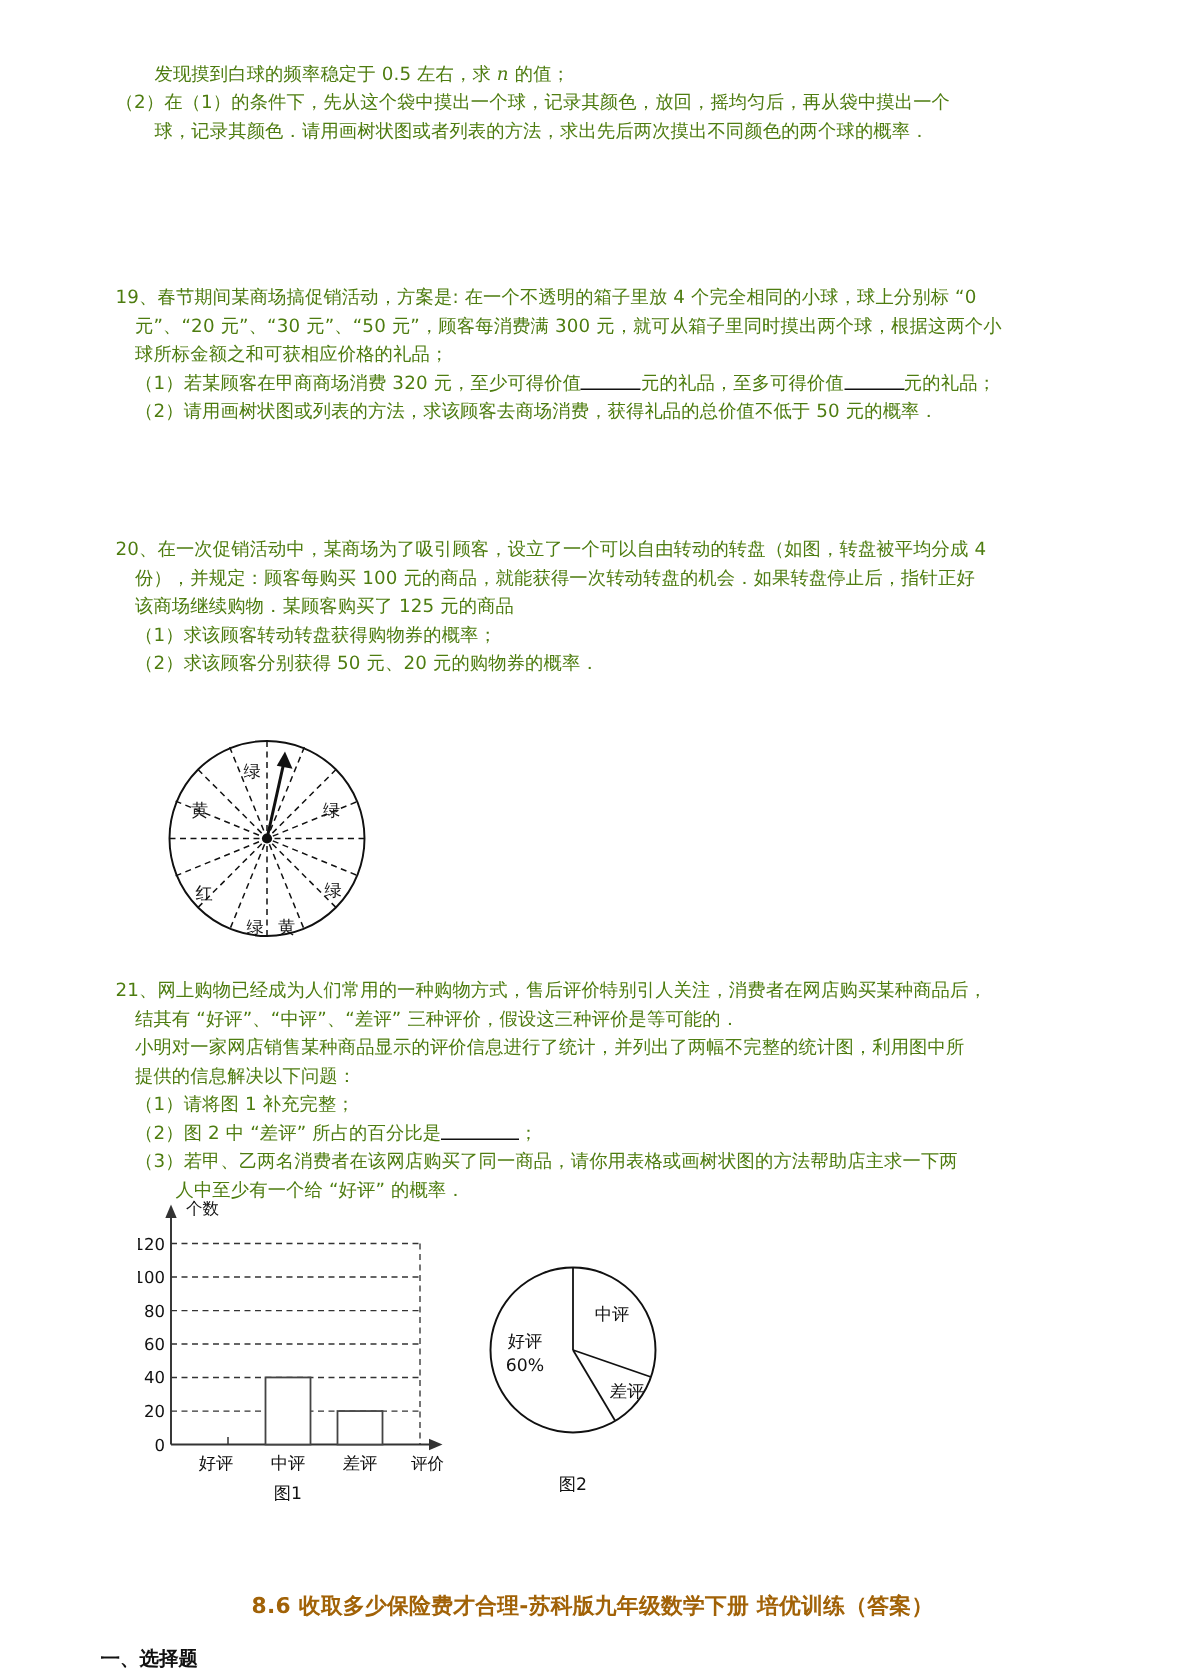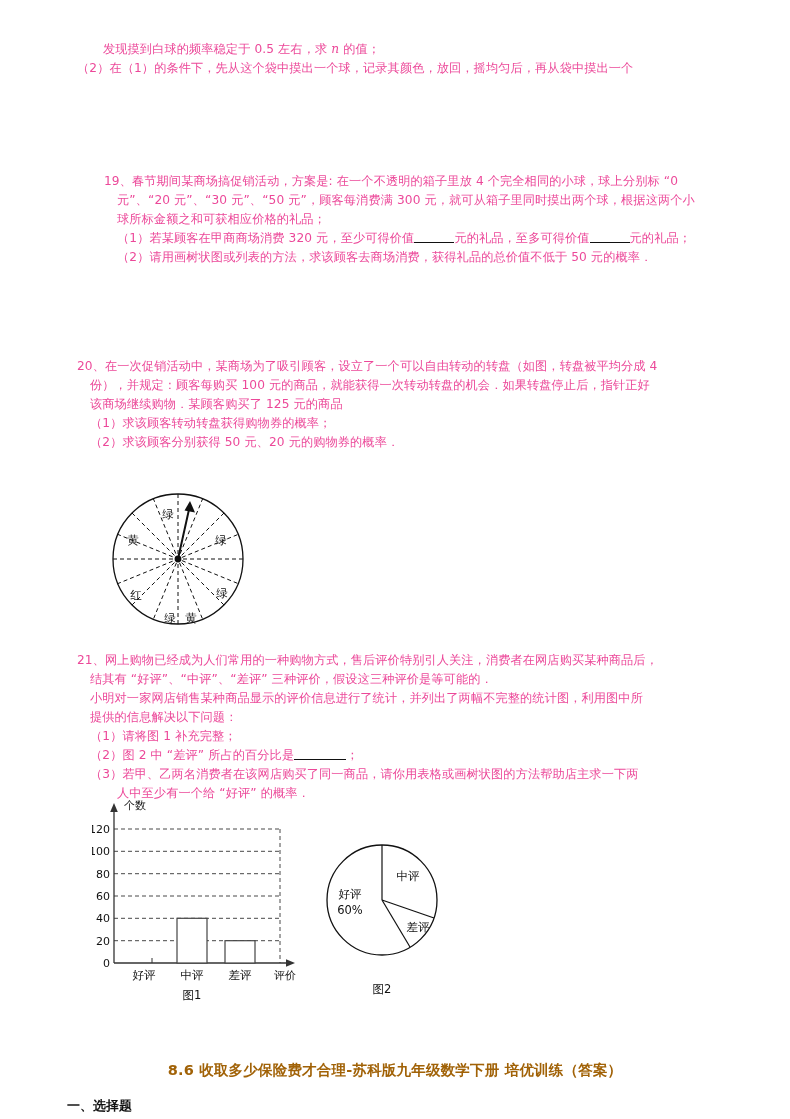--- a/index.html
+++ b/index.html
@@ -21,21 +21,21 @@
     left: 0; top: 0;
     width: 790px;
     height: 1119px;
   }
 
   
   .qblock {
     position: absolute;
     font-size: 12.2px;
     line-height: 19px;
-    color: #ec4899;
+    color: #4d7c0f;
     letter-spacing: 0.1px;
   }
   .qline {
     white-space: nowrap;
   }
   .indent1 { padding-left: 26px; }
   .indent2 { padding-left: 13px; }
   .indent3 { padding-left: 40px; }
   .blank-u {
     display: inline-block;
@@ -104,23 +104,24 @@
   }
 </style>
 </head>
 <body>
 
 <div class="page">
 
   <div class="qblock" id="q18" style="left:77px; top:40px; width:660px;">
     <div class="qline indent1"><span>发现摸到白球的频率稳定于 0.5 左右，求 </span><span class="itl">n</span><span> 的值；</span></div>
     <div class="qline">（2）在（1）的条件下，先从这个袋中摸出一个球，记录其颜色，放回，摇均匀后，再从袋中摸出一个</div>
-  </div>
-
-  <div class="qblock" id="q19" style="left:77px; top:172px; width:665px;margin-left:27px;">
+    <div class="qline indent1">球，记录其颜色．请用画树状图或者列表的方法，求出先后两次摸出不同颜色的两个球的概率．</div>
+  </div>
+
+  <div class="qblock" id="q19" style="left:77px; top:189px; width:665px;">
     <div class="qline"><span>19、</span><span>春节期间某商场搞促销活动，方案是: 在一个不透明的箱子里放 4 个完全相同的小球，球上分别标 “0</span></div>
     <div class="qline indent2">元”、“20 元”、“30 元”、“50 元”，顾客每消费满 300 元，就可从箱子里同时摸出两个球，根据这两个小</div>
     <div class="qline indent2">球所标金额之和可获相应价格的礼品；</div>
     <div class="qline indent2"><span>（1）若某顾客在甲商商场消费 320 元，至少可得价值</span><span class="blank-u"></span><span>元的礼品，至多可得价值</span><span class="blank-u"></span><span>元的礼品；</span></div>
     <div class="qline indent2">（2）请用画树状图或列表的方法，求该顾客去商场消费，获得礼品的总价值不低于 50 元的概率．</div>
   </div>
 
   <div class="qblock" id="q20" style="left:77px; top:357px; width:670px;">
     <div class="qline"><span>20、</span><span>在一次促销活动中，某商场为了吸引顾客，设立了一个可以自由转动的转盘（如图，转盘被平均分成 4</span></div>
     <div class="qline indent2">份），并规定：顾客每购买 100 元的商品，就能获得一次转动转盘的机会．如果转盘停止后，指针正好</div>

